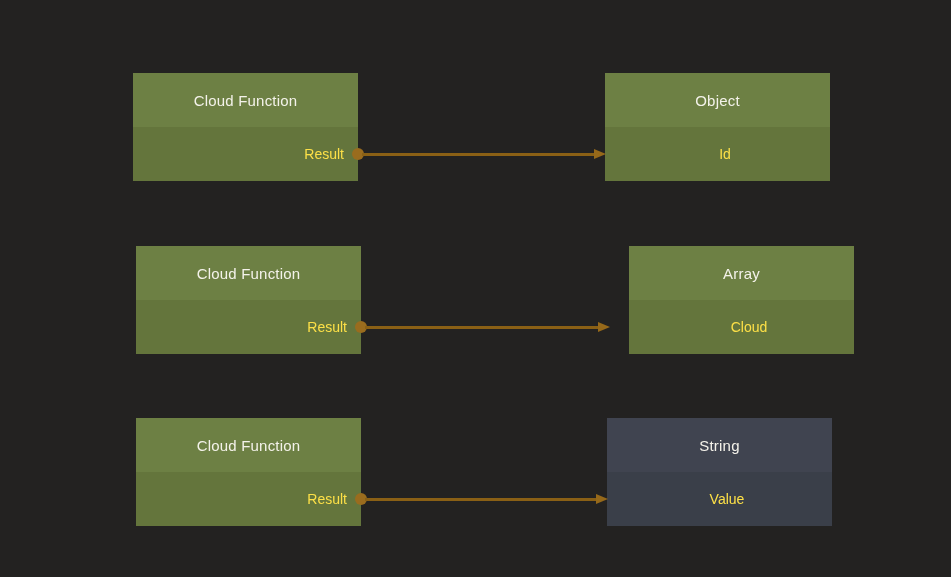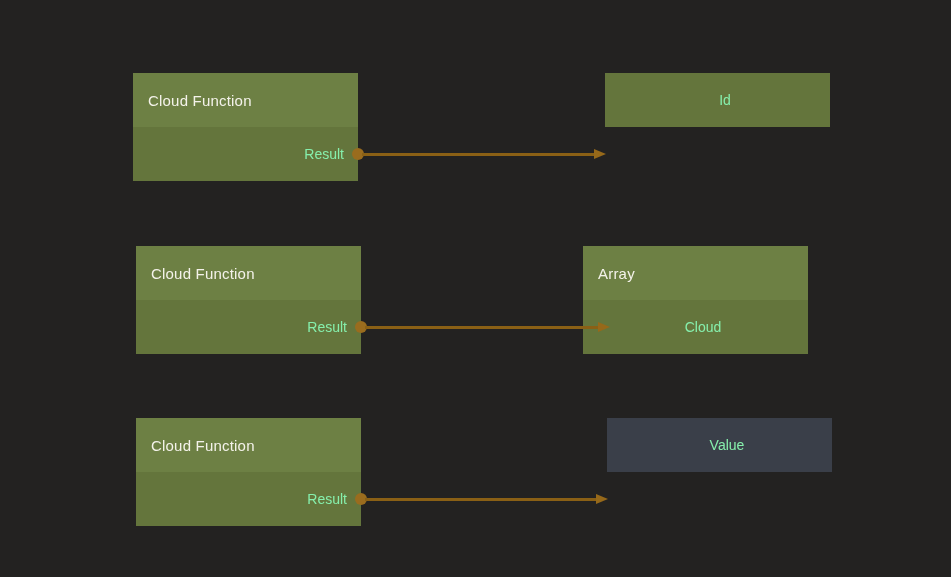--- a/index.html
+++ b/index.html
@@ -23,36 +23,37 @@
   .node .node-header {
     height: 54px;
     line-height: 56px;
     padding: 0 15px;
     box-sizing: border-box;
     font-size: 15px;
     color: #f4f2ea;
     letter-spacing: 0.2px;
     white-space: nowrap;
     overflow: hidden;
+    text-align: center;
   }
   .node .node-body {
     position: relative;
     height: 54px;
   }
   .node.green .node-header { background: #6d8044; }
   .node.green .node-body   { background: #64753c; }
   .node.slate .node-header { background: #404450; }
   .node.slate .node-body   { background: #3a3f49; }
   .port {
     position: absolute;
     left: 0; right: 0; top: 0;
     height: 54px;
     line-height: 54px;
     font-size: 14px;
-    color: #86efac;
+    color: #fde047;
     box-sizing: border-box;
     white-space: nowrap;
   }
   .port.output { text-align: right; padding-right: 14px; }
   .port.input  { text-align: center;  padding-left: 15px;  }
   .wire {
     position: absolute;
     height: 12px;
   }
   .wire .line {
@@ -91,20 +92,21 @@
   <div class="node green" style="left:133px; top:73px;">
     <div class="node-header">Cloud Function</div>
     <div class="node-body">
       <div class="port output">
         <span>Result</span>
       </div>
     </div>
   </div>
 
   <div class="node green" style="left:605px; top:73px;">
+    <div class="node-header">Object</div>
     <div class="node-body">
       <div class="port input">
         <span>Id</span>
       </div>
     </div>
   </div>
 
   <div class="wire" style="left:358px; top:148px; width:247px;">
     <span class="dot"></span>
     <span class="line"></span>
@@ -113,21 +115,21 @@
 
   <div class="node green" style="left:136px; top:246px;">
     <div class="node-header">Cloud Function</div>
     <div class="node-body">
       <div class="port output">
         <span>Result</span>
       </div>
     </div>
   </div>
 
-  <div class="node green" style="left:583px; top:246px;border-radius:23px;">
+  <div class="node green" style="left:629px; top:246px;border-radius:23px;">
     <div class="node-header">Array</div>
     <div class="node-body">
       <div class="port input">
         <span>Cloud</span>
       </div>
     </div>
   </div>
 
   <div class="wire" style="left:361px; top:321px; width:248px;">
     <span class="dot"></span>
@@ -138,20 +140,21 @@
   <div class="node green" style="left:136px; top:418px;">
     <div class="node-header">Cloud Function</div>
     <div class="node-body">
       <div class="port output">
         <span>Result</span>
       </div>
     </div>
   </div>
 
   <div class="node slate" style="left:607px; top:418px;">
+    <div class="node-header">String</div>
     <div class="node-body">
       <div class="port input">
         <span>Value</span>
       </div>
     </div>
   </div>
 
   <div class="wire" style="left:361px; top:493px; width:246px;">
     <span class="dot"></span>
     <span class="line"></span>

